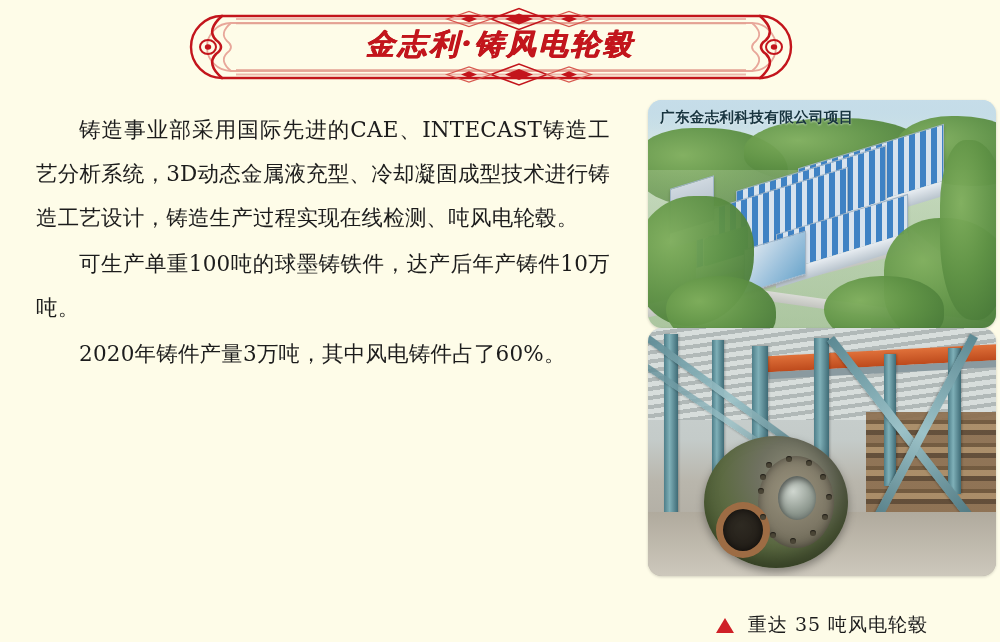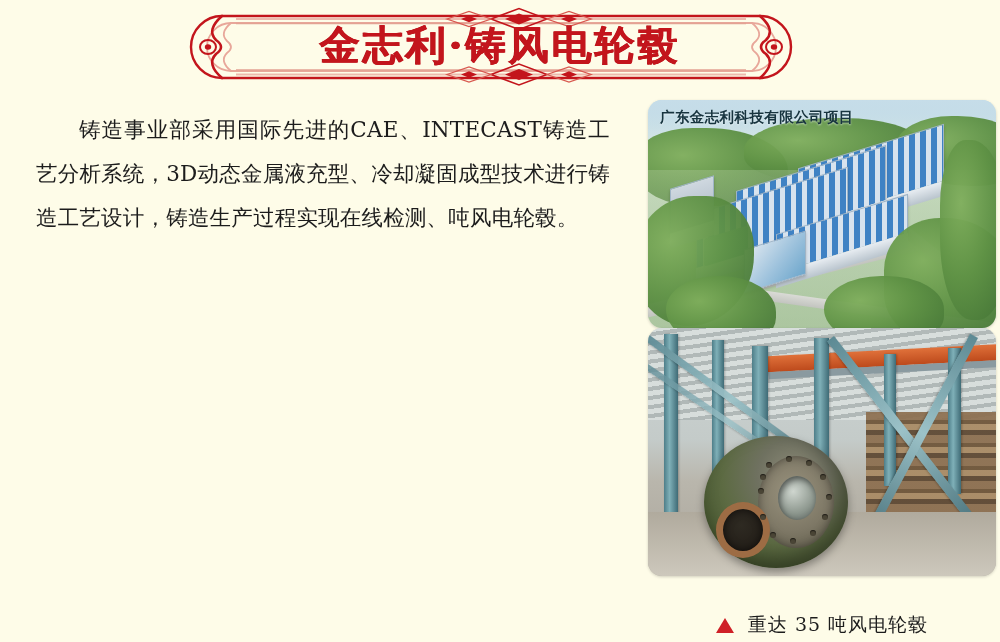--- a/index.html
+++ b/index.html
@@ -34,23 +34,24 @@
     position: absolute;
     left: 0;
     top: 12px;
     width: 1000px;
     height: 66px;
     display: flex;
     align-items: center;
     justify-content: center;
     font-family: "DejaVu Serif", "Liberation Serif", serif;
     font-weight: bold;
-    font-size: 40px;
+    font-size: 29px;
     letter-spacing: 3px;
     color: #c3151c;
+    font-style: italic;
     text-shadow: 0.6px 0 0 #c3151c, -0.5px 0 0 #b01018;
     white-space: nowrap;
   }
 
   
   .article {
     position: absolute;
     left: 36px;
     top: 108px;
     width: 574px;
@@ -328,20 +329,22 @@
       <polygon points="461,74.5 469,71.3 477,74.5 469,77.7" fill="#c3151c"></polygon>
       <polygon points="547,74.5 569,67 591,74.5 569,82" fill="none" stroke="#d8584f" stroke-width="1.3"></polygon>
       <polygon points="561,74.5 569,71.3 577,74.5 569,77.7" fill="#c3151c"></polygon>
     </g>
   </svg>
   <div class="banner-title">金志利·铸风电轮毂</div>
 </div>
 
 <div class="article">
   <p class="para">铸造事业部采用国际先进的CAE、INTECAST铸造工艺分析系统，3D动态金属液充型、冷却凝固成型技术进行铸造工艺设计，铸造生产过程实现在线检测、吨风电轮毂。</p>
+  <p class="para">可生产单重100吨的球墨铸铁件，达产后年产铸件10万吨。</p>
+  <p class="para">2020年铸件产量3万吨，其中风电铸件占了60%。</p>
 </div>
 
 <div class="photo-col">
 
   <div class="photo photo-1">
     <div class="aerial">
       <div class="sky-haze"></div>
       <div class="treeband tb1"></div>
       <div class="treeband tb2"></div>
       <div class="treeband tb3"></div>

